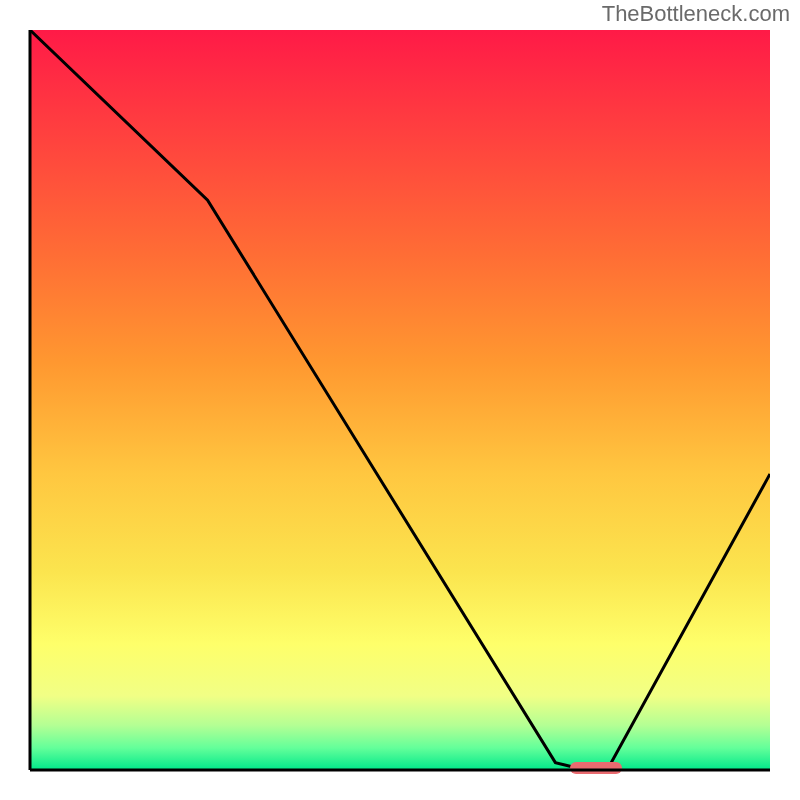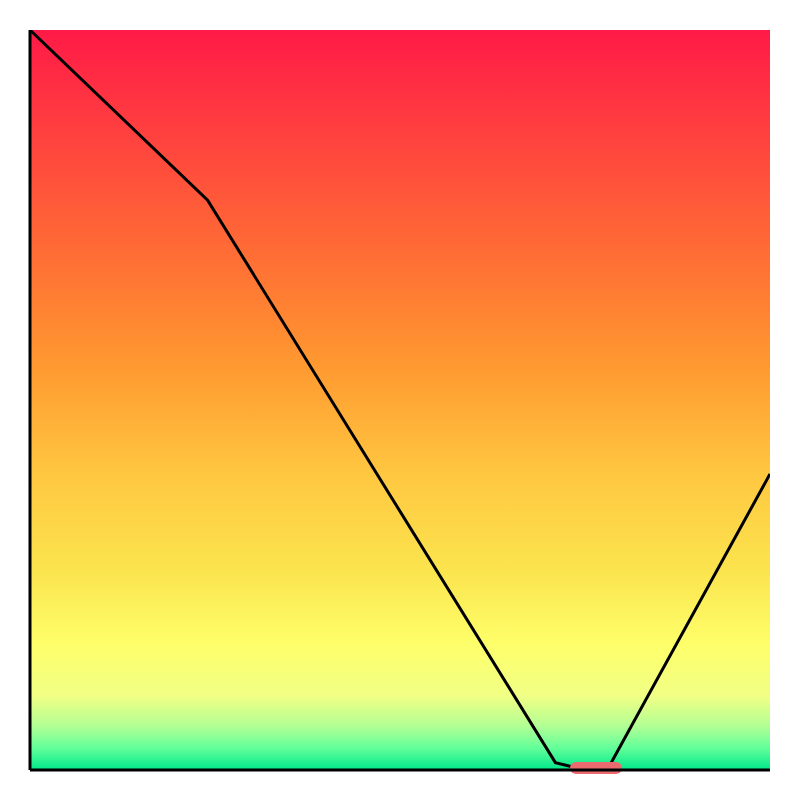--- a/index.html
+++ b/index.html
@@ -23,20 +23,21 @@
     #00e88a 100%);
 }
 svg.axes { position: absolute; left: 0; top: 0; width: 800px; height: 800px; pointer-events: none; }
 svg.curve { position: absolute; left: 0; top: 0; width: 740px; height: 740px; }
 .marker { position: absolute; background: #e96b70; border-radius: 6px; }
 </style>
 </head>
 <body>
 
 <div class="container">
+  <div class="watermark">TheBottleneck.com</div>
 
   <div class="plot-area">
     <div class="gradient-bg"></div>
 
     <svg class="curve" viewBox="0 0 740 740">
       <path id="curve-path" d="M0.0 0.0 L177.6 170.2 L525.4 732.6 L555.0 740.0 L577.2 740.0 L740.0 444.0" stroke="#000" stroke-width="3" fill="none"></path>
     </svg>
 
     <div id="marker" class="marker" style="left: 540.2px; width: 51.8px; top: 732px; height: 12px;"></div>
   </div>

